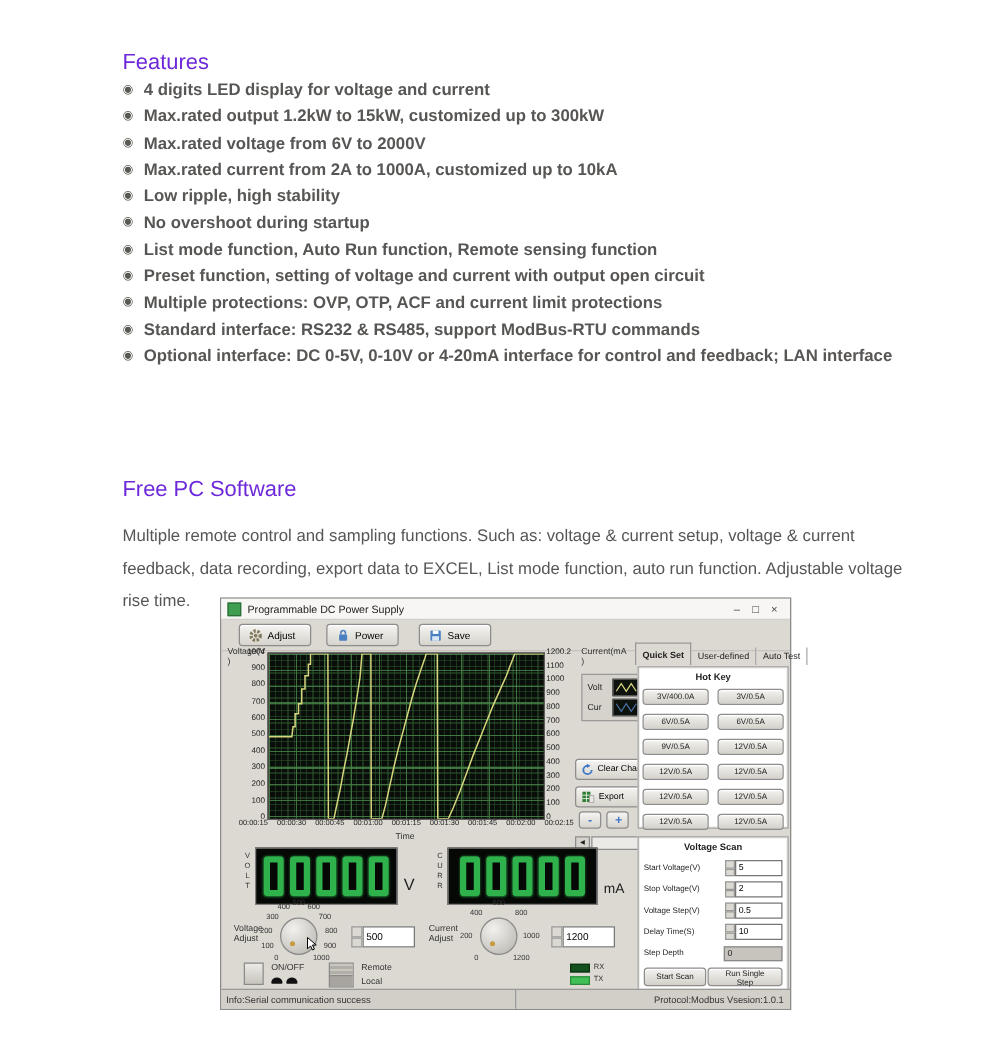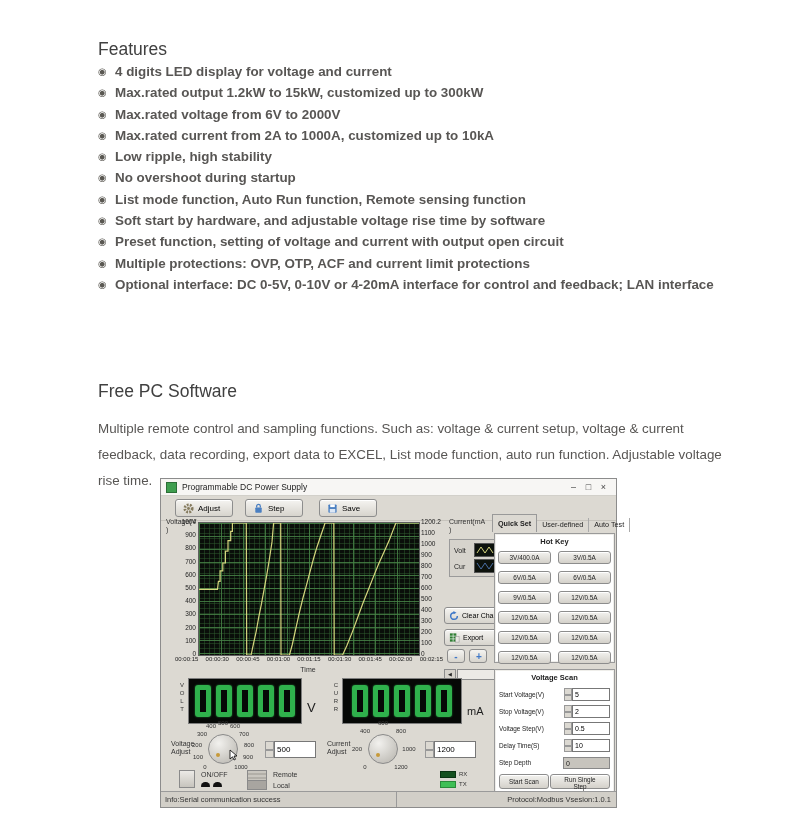--- a/index.html
+++ b/index.html
@@ -1,31 +1,31 @@
 <!DOCTYPE html>
 <html><head>
 <meta charset="utf-8">
 <style>
   html,body{margin:0;padding:0;}
   body{width:793px;height:840px;background:#ffffff;position:relative;overflow:hidden;
        font-family:"Liberation Sans",sans-serif;-webkit-font-smoothing:antialiased;}
 
   
-  .sec-h{position:absolute;left:98px;font-size:17.5px;font-weight:500;color:#404040;}
+  .sec-h{position:absolute;left:98px;font-size:17.5px;font-weight:500;color:#6d28d9;}
   #features-heading{top:24px;}
   #software-heading{top:366px;}
   .features-list{position:absolute;left:98px;top:61px;margin:0;padding:0;list-style:none;}
   .feature-item{position:relative;display:block;padding-left:17px;font-size:13.4px;color:#585654;
                 height:21.3px;line-height:21.3px;white-space:nowrap;font-weight:bold;}
   .feature-item::before{content:"◉";position:absolute;left:0;top:0;font-size:10px;color:#5a5852;
                         font-family:"DejaVu Sans",sans-serif;}
   .software-p{position:absolute;left:98px;top:403px;width:628px;font-size:13.4px;line-height:26px;color:#585654;}
 
   
-  .app{position:absolute;left:160px;top:478px;width:457px;height:330px;background:#dcd9d2;
+  .app{position:absolute;left:176px;top:478px;width:457px;height:330px;background:#dcd9d2;
        border:1px solid #8c8c8c;box-sizing:border-box;font-size:8px;color:#222;}
   .titlebar{position:absolute;left:0;top:0;right:0;height:17px;background:#f7f6f4;
             border-bottom:1px solid #d2d0ca;display:flex;align-items:center;padding:0 5px;box-sizing:border-box;}
   .app-icon{width:9px;height:9px;background:#3f9e4f;border:1px solid #2c6e37;margin-right:5px;}
   .title-text{flex:1;font-size:8.5px;color:#222;}
   .win-btn{width:15px;text-align:center;font-size:9px;color:#444;cursor:default;}
   .toolbar{position:absolute;left:0;top:17px;right:0;height:24px;border-bottom:1px solid #c6c3bc;}
   .tb-btn{position:absolute;top:3px;height:18px;display:flex;align-items:center;gap:4px;padding:0 7px;
           background:linear-gradient(#f5f4f1,#d7d4cd);border:1px solid #8d8d8d;border-radius:3px;
           box-shadow:inset 0 1px 0 #fff;font-size:8px;box-sizing:border-box;}
@@ -161,23 +161,23 @@
 
 <h2 class="sec-h" id="features-heading">Features</h2>
 <ul class="features-list">
     <li class="feature-item">4 digits LED display for voltage and current</li>
     <li class="feature-item">Max.rated output 1.2kW to 15kW, customized up to 300kW</li>
     <li class="feature-item">Max.rated voltage from 6V to 2000V</li>
     <li class="feature-item">Max.rated current from 2A to 1000A, customized up to 10kA</li>
     <li class="feature-item">Low ripple, high stability</li>
     <li class="feature-item">No overshoot during startup</li>
     <li class="feature-item">List mode function, Auto Run function, Remote sensing function</li>
-    <li class="feature-item">Soft start by hardware, and adjustable voltage rise time by software</li>
     <li class="feature-item">Preset function, setting of voltage and current with output open circuit</li>
     <li class="feature-item">Multiple protections: OVP, OTP, ACF and current limit protections</li>
+    <li class="feature-item">Standard interface: RS232 &amp; RS485, support ModBus-RTU commands</li>
     <li class="feature-item">Optional interface: DC 0-5V, 0-10V or 4-20mA interface for control and feedback; LAN interface</li>
   </ul>
 
 <h2 class="sec-h" id="software-heading">Free PC Software</h2>
 <p class="software-p">Multiple remote control and sampling functions. Such as: voltage &amp; current setup, voltage &amp; current feedback, data recording, export data to EXCEL, List mode function, auto run function. Adjustable voltage rise time.</p>
 
 <div class="app">
 
   <div class="titlebar">
     <span class="app-icon"></span>
@@ -193,21 +193,21 @@
           <circle cx="6" cy="6" r="4" fill="none" stroke="#857b5e" stroke-width="3" stroke-dasharray="2 1.3"></circle>
           <circle cx="6" cy="6" r="1.6" fill="#857b5e"></circle>
         </svg>
       <span>Adjust</span>
     </button>
     <button class="tb-btn" id="tb-open">
       <svg width="11" height="11" viewBox="0 0 12 12">
           <path d="M4 5 V3.5 A2 2 0 0 1 8 3.5 V5" fill="none" stroke="#4a7fc1" stroke-width="1.4"></path>
           <rect x="2.5" y="5" width="7" height="5.5" rx="0.8" fill="#4a7fc1"></rect>
         </svg>
-      <span>Step</span>
+      <span>Power</span>
     </button>
     <button class="tb-btn" id="tb-save">
       <svg width="11" height="11" viewBox="0 0 12 12">
           <rect x="1.5" y="1.5" width="9" height="9" rx="1" fill="#4a7fc1"></rect>
           <rect x="3.5" y="1.5" width="5" height="3" fill="#fff"></rect>
           <rect x="3" y="6.5" width="6" height="4" fill="#dce7f5"></rect>
         </svg>
       <span>Save</span>
     </button>
   </div>

